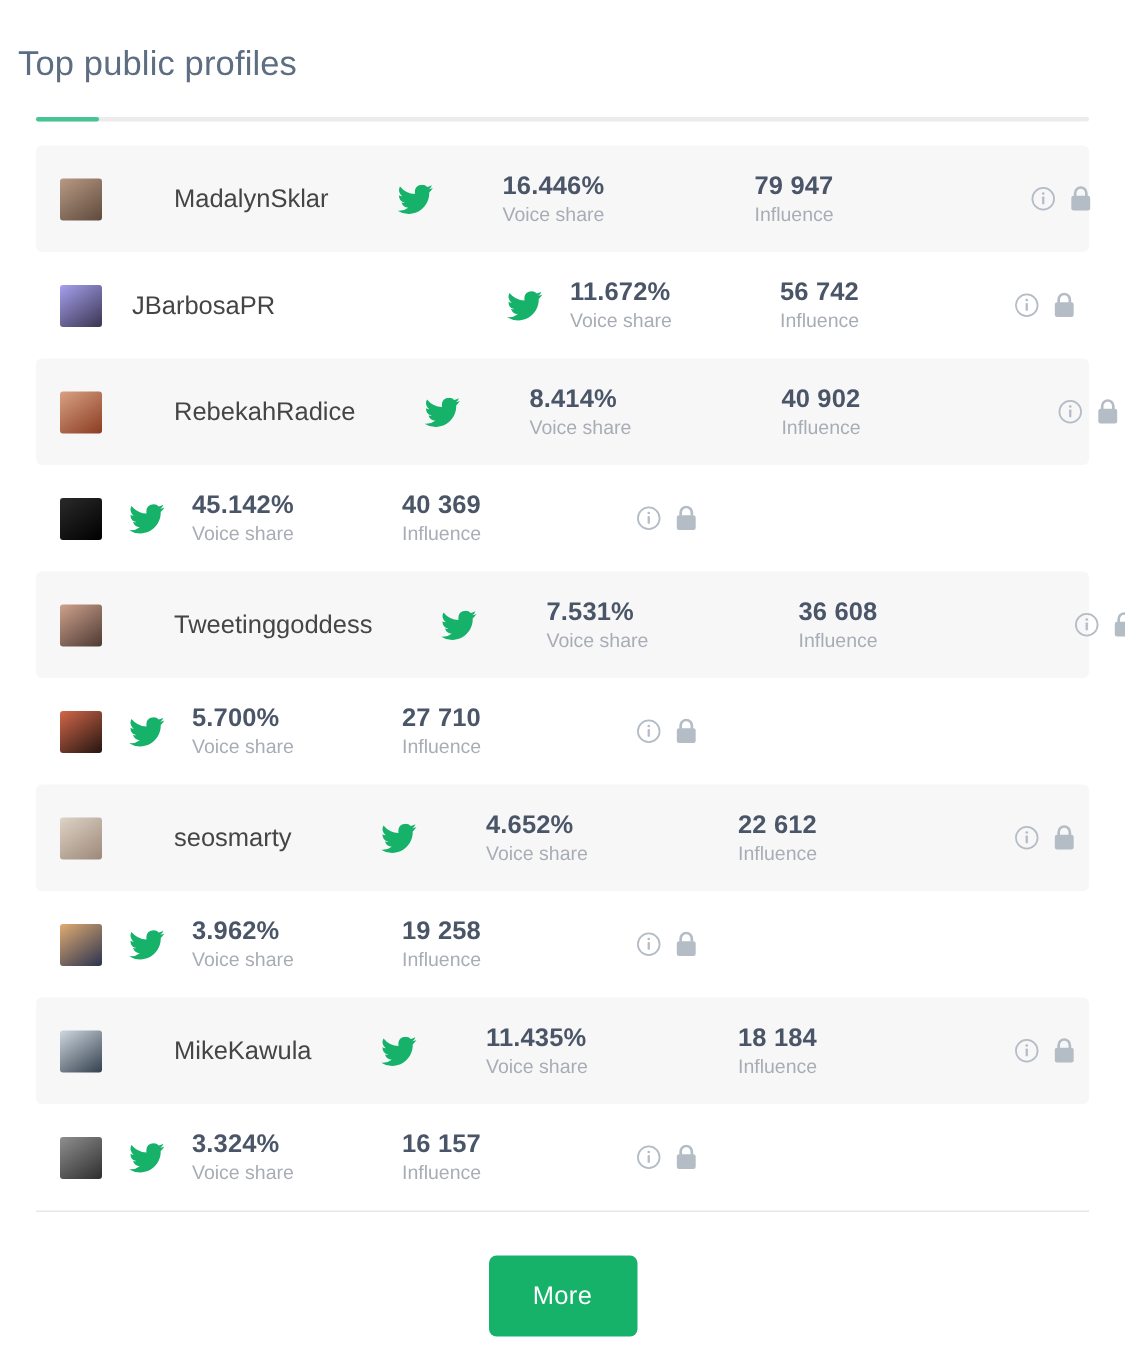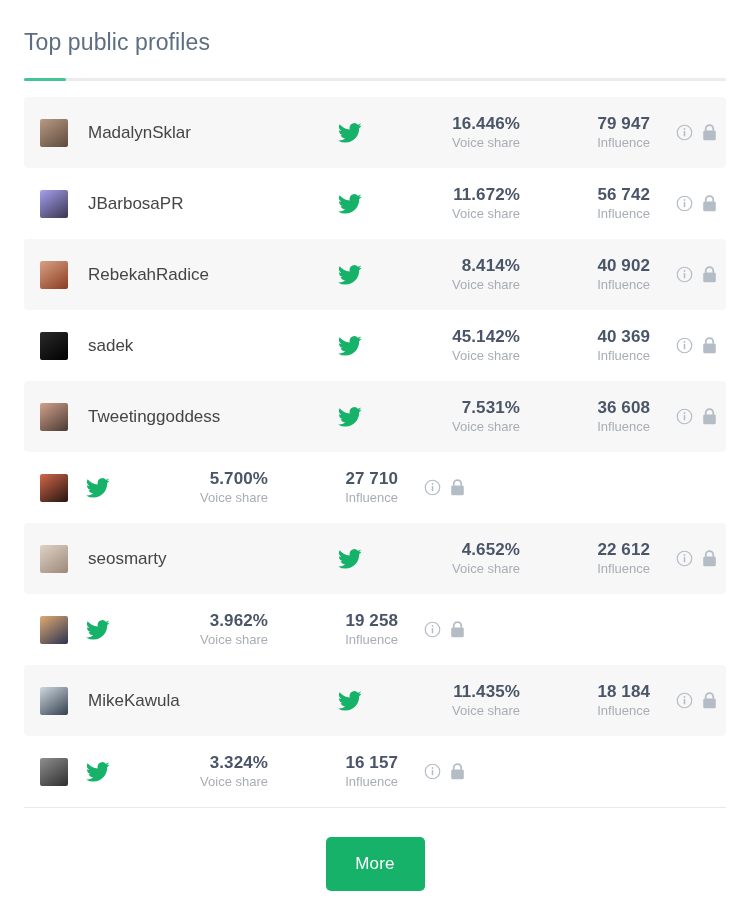--- a/index.html
+++ b/index.html
@@ -18,21 +18,21 @@
   .card {
     position: relative;
     width: 750px;
     height: 914px;
     background: #ffffff;
     box-sizing: border-box;
   }
 
   
   .card-header {
-    padding: 26px 24px 0 24px;
+    padding: 26px 24px 0 12px;
   }
   .card-title {
     font-size: 23px;
     font-weight: 400;
     color: #5d6e82;
     letter-spacing: 0.1px;
     line-height: 32px;
     margin: 0;
   }
   .title-rule {
@@ -59,20 +59,21 @@
   .row {
     display: flex;
     align-items: center;
     height: 71px;
     border-radius: 4px;
     box-sizing: border-box;
     padding: 0 8px 0 16px;
   }
   .row.striped {
     background: #f7f7f8;
+    gap: 28px;
   }
 
   .avatar {
     width: 28px;
     height: 28px;
     flex: 0 0 28px;
     border-radius: 2px;
     background-size: cover;
     background-position: center;
     overflow: hidden;
@@ -91,21 +92,21 @@
     display: flex;
     justify-content: center;
     align-items: center;
   }
   .network-icon svg {
     display: block;
   }
 
   .metric {
     flex: 0 0 auto;
-    text-align: right;
+    text-align: left;
     line-height: 1.15;
   }
   .metric.voice { width: 140px; }
   .metric.influence { width: 130px; }
   .metric-value {
     font-size: 17px;
     font-weight: 700;
     color: #4a5568;
     letter-spacing: 0.1px;
     display: block;
@@ -258,21 +259,20 @@
           <span>
             <svg width="17" height="19" viewBox="0 0 20 22" aria-hidden="true">
               <path d="M5.6 9V6.6a4.4 4.4 0 0 1 8.8 0V9" fill="none" stroke="#b4bcc6" stroke-width="2.1"></path>
               <rect x="2.6" y="8.6" width="14.8" height="11.6" rx="1.8" fill="#b4bcc6"></rect>
             </svg>
           </span>
         </div>
       </div>
       <div class="row">
         <div class="avatar" style="background-image:linear-gradient(145deg,#2a2a2a,#000000)"></div>
-        <div class="username">sadek</div>
         <div class="network-icon">
           <svg width="24" height="20" viewBox="0 0 24 20" aria-hidden="true">
             <path fill="#16b26a" d="M23.6 2.4c-.86.38-1.79.64-2.77.76a4.83 4.83 0 0 0 2.12-2.67c-.93.55-1.96.95-3.06 1.17A4.82 4.82 0 0 0 11.6 5.3c0 .38.04.75.12 1.1A13.68 13.68 0 0 1 1.67 1.36a4.82 4.82 0 0 0 1.5 6.44 4.78 4.78 0 0 1-2.19-.6v.06a4.83 4.83 0 0 0 3.87 4.73c-.4.1-.83.17-1.27.17-.31 0-.61-.03-.9-.08a4.83 4.83 0 0 0 4.5 3.35 9.68 9.68 0 0 1-5.99 2.06c-.39 0-.77-.02-1.15-.07a13.65 13.65 0 0 0 7.4 2.17c8.87 0 13.72-7.35 13.72-13.72l-.02-.62A9.8 9.8 0 0 0 23.6 2.4z"></path>
           </svg>
         </div>
         <div class="metric voice">
           <span class="metric-value">45.142%</span>
           <span class="metric-label">Voice share</span>
         </div>
         <div class="metric influence">

